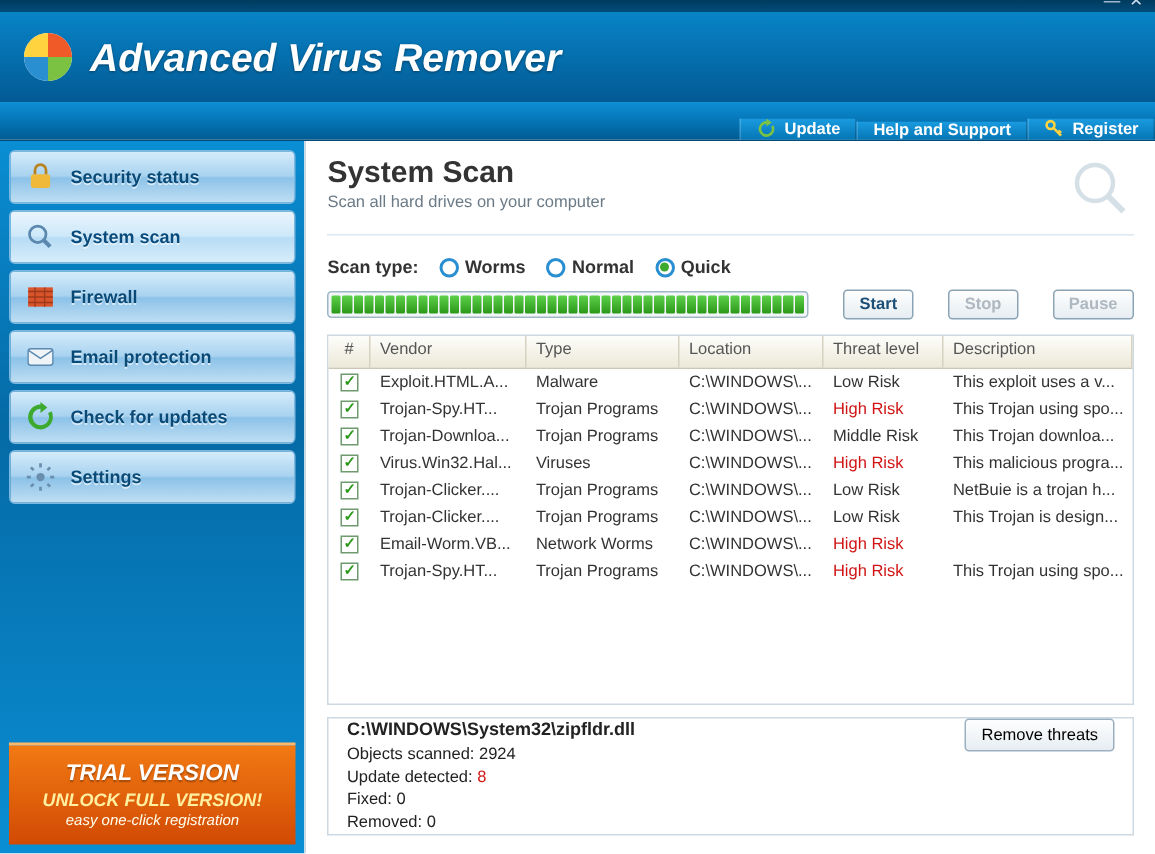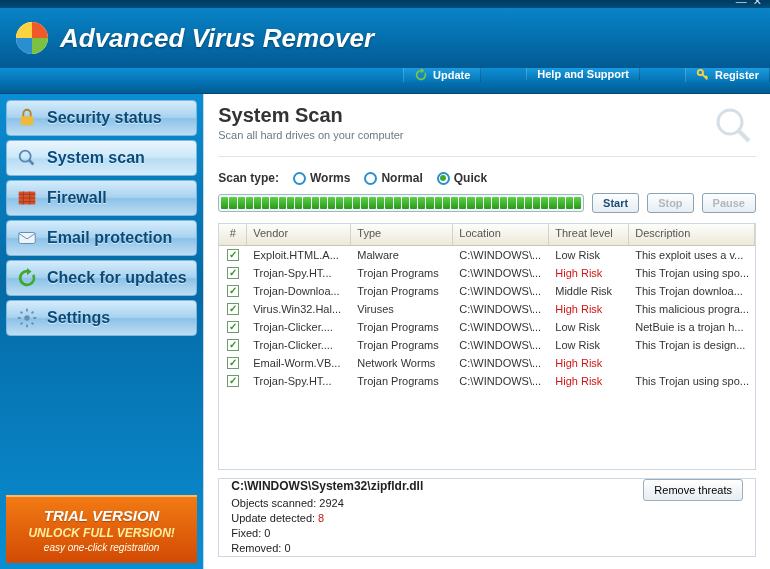--- a/index.html
+++ b/index.html
@@ -8,27 +8,27 @@
 .titlebar { height: 8px; background: linear-gradient(#013a5e, #024d7b); position: relative; }
 .titlebar .controls { position: absolute; right: 8px; top: -3px; display: flex; gap: 6px; }
 .titlebar .ctrl { color: #cde; font-size: 11px; cursor: pointer; line-height: 8px; }
 
 .header { height: 60px; background: linear-gradient(#0884c7, #025a94); display: flex; align-items: center; padding: 0 14px; color: #fff; }
 .logo-wrap { display: flex; align-items: center; gap: 10px; }
 .logo-icon { width: 36px; height: 36px; position: relative; }
 .logo-icon svg { width: 100%; height: 100%; }
 .app-title { font-size: 26px; font-weight: bold; font-style: italic; text-shadow: 0 1px 2px rgba(0,0,0,0.4); }
 
-.toolbar { height: 26px; background: linear-gradient(#0d8fd6, #0470b0 60%, #015c92); display: flex; justify-content: flex-end; align-items: flex-start; border-bottom: 1px solid #014a77; gap: 45px; }
+.toolbar { height: 26px; background: linear-gradient(#0d8fd6, #0470b0 60%, #015c92); display: flex; justify-content: flex-end; align-items: flex-end; border-bottom: 1px solid #014a77; }
 .tool-btn { display: flex; align-items: center; gap: 5px; padding: 0 10px; color: #fff; font-size: 11px; font-weight: bold; cursor: pointer; border-left: 1px solid rgba(255,255,255,0.18); border-right: 1px solid rgba(0,0,0,0.2); background: linear-gradient(#1a9be0,#0576b5); }
 .tool-btn .ico { width: 14px; height: 14px; }
 
 .body { display: flex; height: 475px; }
 .sidebar { width: 204px; background: linear-gradient(180deg, #0a8ed3, #056aa6 40%, #0a8ed3 100%); padding: 6px; display: flex; flex-direction: column; }
-.nav-item { height: 36px; margin-bottom: 4px; border: 1px solid #7fb8df; border-radius: 4px; background: linear-gradient(#d5ecfb, #a8d2ef 48%, #8cc2e8 52%, #bfdef3); display: flex; align-items: center; gap: 8px; padding: 0 8px; color: #0a4a77; font-weight: bold; font-size: 16px; cursor: pointer; text-shadow: 0 1px 0 rgba(255,255,255,0.6); }
+.nav-item { height: 36px; margin-bottom: 4px; border: 1px solid #7fb8df; border-radius: 4px; background: linear-gradient(#d5ecfb, #a8d2ef 48%, #8cc2e8 52%, #bfdef3); display: flex; align-items: center; gap: 8px; padding: 0 8px; color: #0a4a77; font-weight: bold; font-size: 12px; cursor: pointer; text-shadow: 0 1px 0 rgba(255,255,255,0.6); }
 .nav-item.active { background: linear-gradient(#eaf5fd,#cde8f9 48%,#b7dcf4 52%,#d8edfb); color: #084b7c; }
 .nav-item .nico { width: 24px; height: 24px; flex-shrink: 0; display:flex; align-items:center; justify-content:center; }
 
 .trial-banner { margin-top: auto; text-align: center; padding: 10px 6px; background: linear-gradient(#f27a13, #d14a04); border-top: 2px solid #ffb86a; color: #fff; }
 .trial-banner .t1 { font-size: 15px; font-weight: bold; font-style: italic; text-shadow: 0 1px 1px rgba(0,0,0,0.3); }
 .trial-banner .t2 { font-size: 12px; font-weight: bold; color: #ffef9e; font-style: italic; margin-top: 2px; }
 .trial-banner .t3 { font-size: 10px; font-style: italic; color: #ffe; margin-top: 2px; }
 
 .main { flex: 1; background: #fff; padding: 10px 14px 12px 14px; display: flex; flex-direction: column; border-left: 1px solid #c9d7e1; }
 .page-head { display: flex; justify-content: space-between; align-items: flex-start; border-bottom: 1px solid #dbe6ee; padding-bottom: 8px; }
@@ -37,21 +37,21 @@
 .mag-icon { width: 44px; height: 44px; opacity: 0.6; }
 
 .scan-controls { margin-top: 14px; }
 .scan-type-row { display: flex; align-items: center; gap: 14px; font-size: 12px; }
 .scan-type-row .lbl { font-weight: bold; color: #333; }
 .radio-opt { display: flex; align-items: center; gap: 4px; cursor: pointer; }
 .radio-dot { width: 13px; height: 13px; border: 2px solid #2a8fd0; border-radius: 50%; display: flex; align-items: center; justify-content: center; }
 .radio-dot.checked::after { content: ''; width: 6px; height: 6px; background: #3daa2f; border-radius: 50%; }
 .radio-opt .rlabel { font-weight: bold; color: #333; }
 
-.progress-row { display: flex; align-items: center; gap: 8px; margin-top: 8px; }
+.progress-row { display: flex; align-items: center; gap: 23px; margin-top: 8px; }
 .progress { flex: 1; height: 18px; border: 1px solid #9fb6c6; border-radius: 3px; background: #f2f6f9; padding: 2px; display: flex; gap: 1px; }
 .progress .seg { flex: 1; background: linear-gradient(#5dd14a,#2a9818); border-radius: 1px; }
 .pbtn { height: 20px; padding: 0 10px; font-size: 11px; font-weight: bold; border: 1px solid #8aa3b5; border-radius: 3px; background: linear-gradient(#fefefe,#e6edf2); cursor: pointer; color: #1b4e77; }
 .pbtn.disabled { color: #aeb8c0; cursor: default; }
 
 .results { border: 1px solid #cdd9e2; margin-top: 10px; flex: 1; min-height: 0; background: #fff; }
 .thead { display: flex; height: 22px; background: linear-gradient(#fdfdfb,#ece9d8); border-bottom: 1px solid #cbc7b8; font-size: 11px; color: #555; }
 .thead .th { padding: 3px 6px; border-right: 1px solid #d6d2c2; white-space: nowrap; overflow: hidden; }
 .tbody { }
 .trow { display: flex; height: 18px; font-size: 11px; color: #333; align-items: center; }

